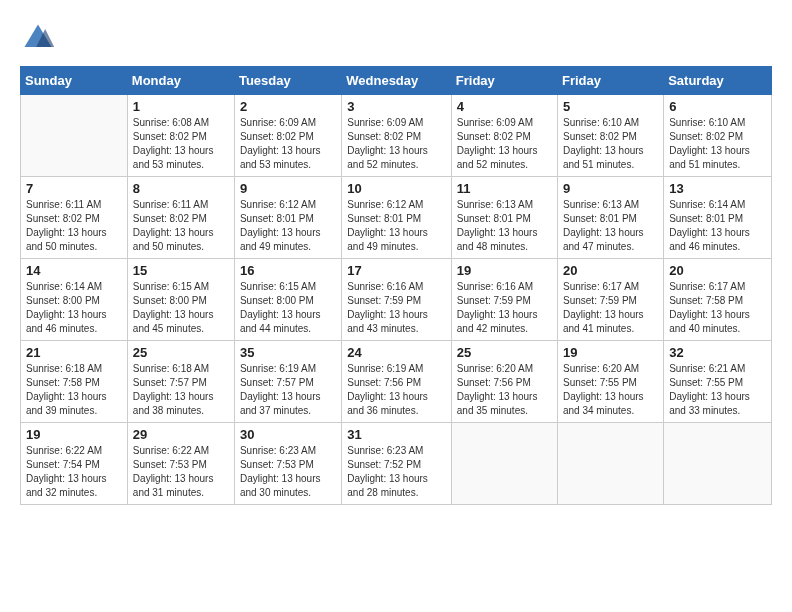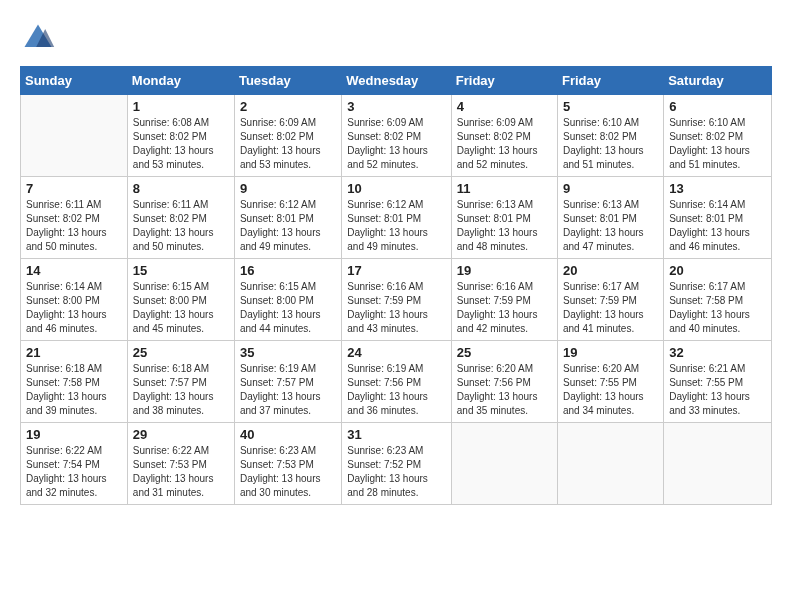--- a/index.html
+++ b/index.html
@@ -313,21 +313,21 @@
 and 32 minutes.</div>
         </td>
         <td>
           <div class="day-number">29</div>
           <div class="day-detail" style="white-space: pre-line;">Sunrise: 6:22 AM
 Sunset: 7:53 PM
 Daylight: 13 hours
 and 31 minutes.</div>
         </td>
         <td>
-          <div class="day-number">40</div>
+          <div class="day-number">30</div>
           <div class="day-detail" style="white-space: pre-line;">Sunrise: 6:23 AM
 Sunset: 7:53 PM
 Daylight: 13 hours
 and 30 minutes.</div>
         </td>
         <td>
           <div class="day-number">31</div>
           <div class="day-detail" style="white-space: pre-line;">Sunrise: 6:23 AM
 Sunset: 7:52 PM
 Daylight: 13 hours

